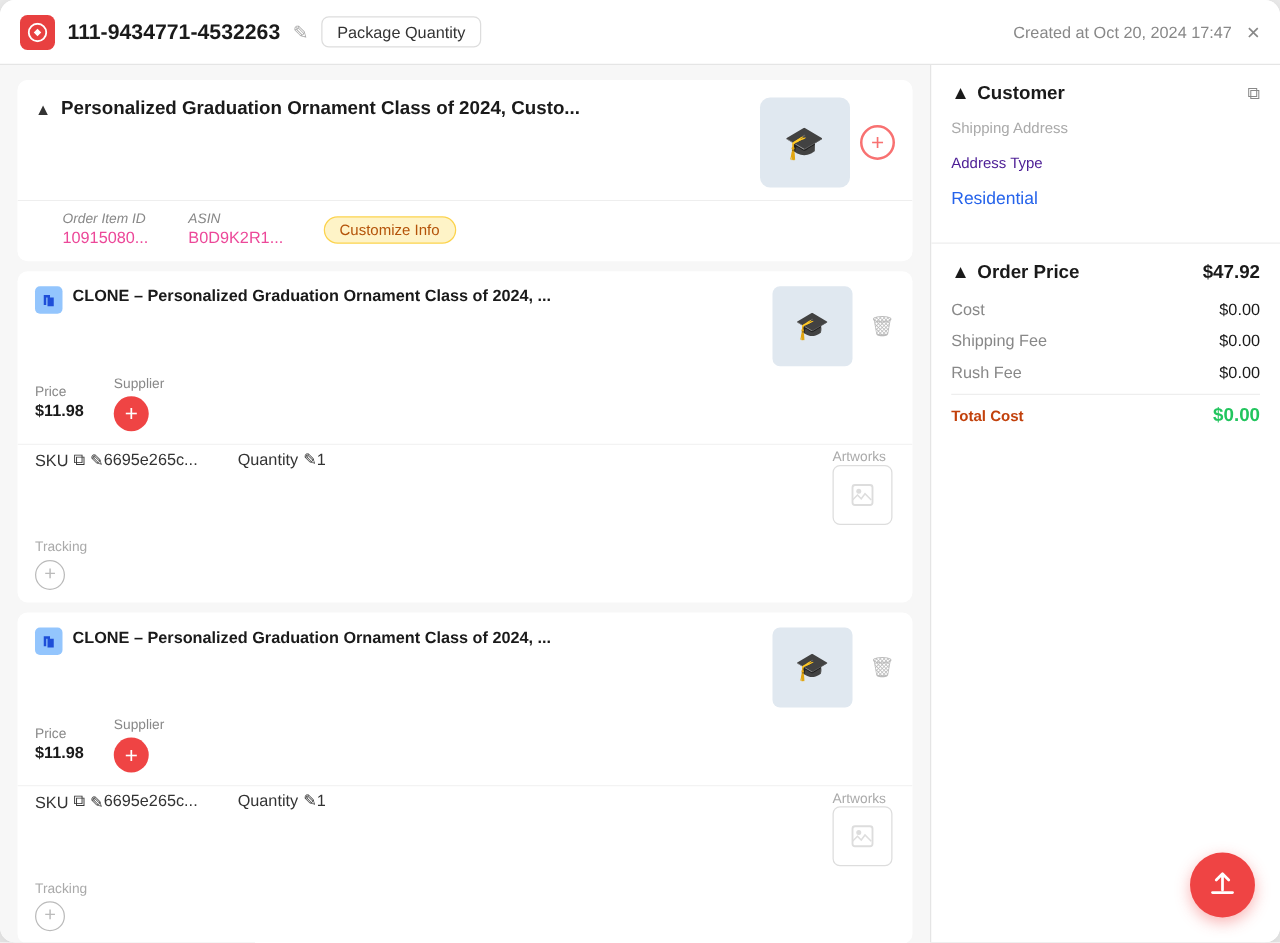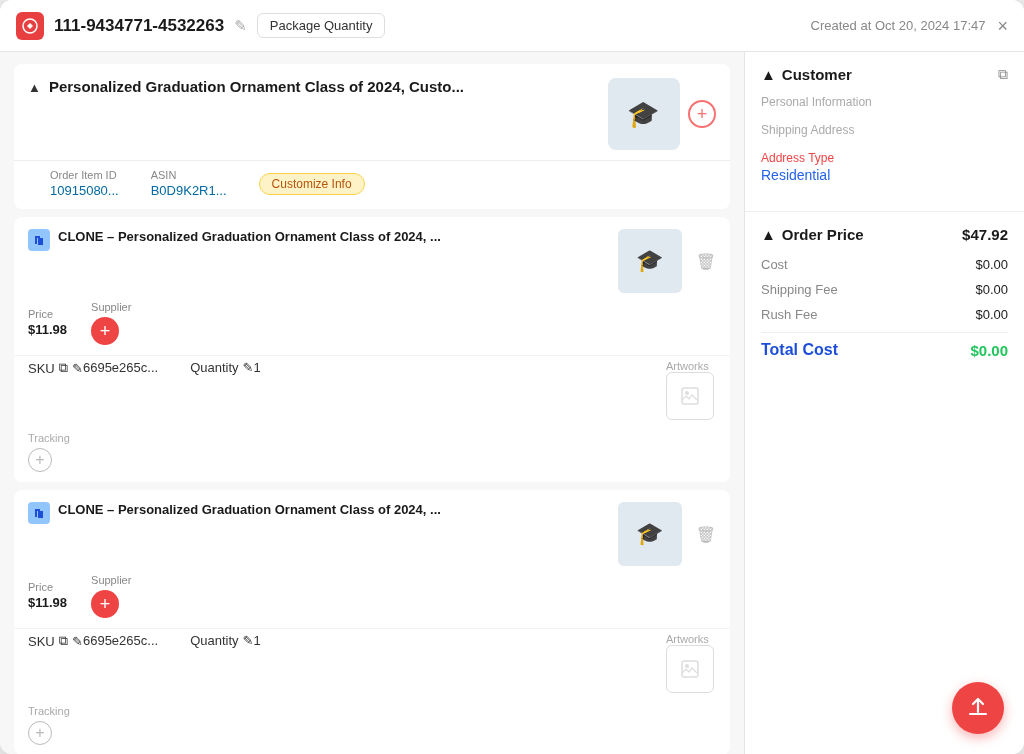--- a/index.html
+++ b/index.html
@@ -123,24 +123,25 @@
       background: #fff;
       padding: 8px 14px 10px 36px;
       display: flex;
       gap: 32px;
       align-items: center;
     }
     .meta-field label {
       font-size: 11px;
       color: #888;
       display: block;
+      font-style: italic;
     }
     .meta-field span {
       font-size: 13px;
-      color: #0369a1;
+      color: #ec4899;
     }
     .customize-badge {
       background: #fef3c7;
       color: #b45309;
       border: 1px solid #fcd34d;
       border-radius: 20px;
       padding: 3px 12px;
       font-size: 12px;
       font-weight: 500;
     }
@@ -344,22 +345,22 @@
       font-size: 12px;
       color: #aaa;
       display: block;
       margin-bottom: 2px;
     }
     .info-group {
       margin-bottom: 14px;
     }
     .address-type-label {
       font-size: 12px;
-      color: #ef4444;
-      margin-bottom: 2px;
+      color: #4c1d95;
+      margin-bottom: 13px;
     }
     .address-type-value {
       font-size: 14px;
       color: #2563eb;
       font-weight: 500;
     }
     
     .order-price-section {
       padding: 14px 16px;
       flex: 1;
@@ -399,23 +400,23 @@
     }
     .total-row {
       display: flex;
       justify-content: space-between;
       align-items: center;
       margin-top: 8px;
       padding-top: 8px;
       border-top: 1px solid #eee;
     }
     .total-row label {
-      font-size: 16px;
+      font-size: 12px;
       font-weight: 700;
-      color: #1d4ed8;
+      color: #c2410c;
     }
     .total-value {
       font-size: 15px;
       font-weight: 700;
       color: #22c55e;
     }
     
     .fab {
       position: absolute;
       bottom: 20px;
@@ -639,23 +640,20 @@
 
       <div class="customer-section">
         <div class="customer-header">
           <div class="customer-title">
             <span>▲</span>
             <span>Customer</span>
           </div>
           <span class="copy-icon">⧉</span>
         </div>
         <div class="info-group">
-          <label>Personal Information</label>
-        </div>
-        <div class="info-group">
           <label>Shipping Address</label>
         </div>
         <div class="info-group">
           <div class="address-type-label">Address Type</div>
           <div class="address-type-value">Residential</div>
         </div>
       </div>
 
       <div class="order-price-section">
         <div class="order-price-header">

